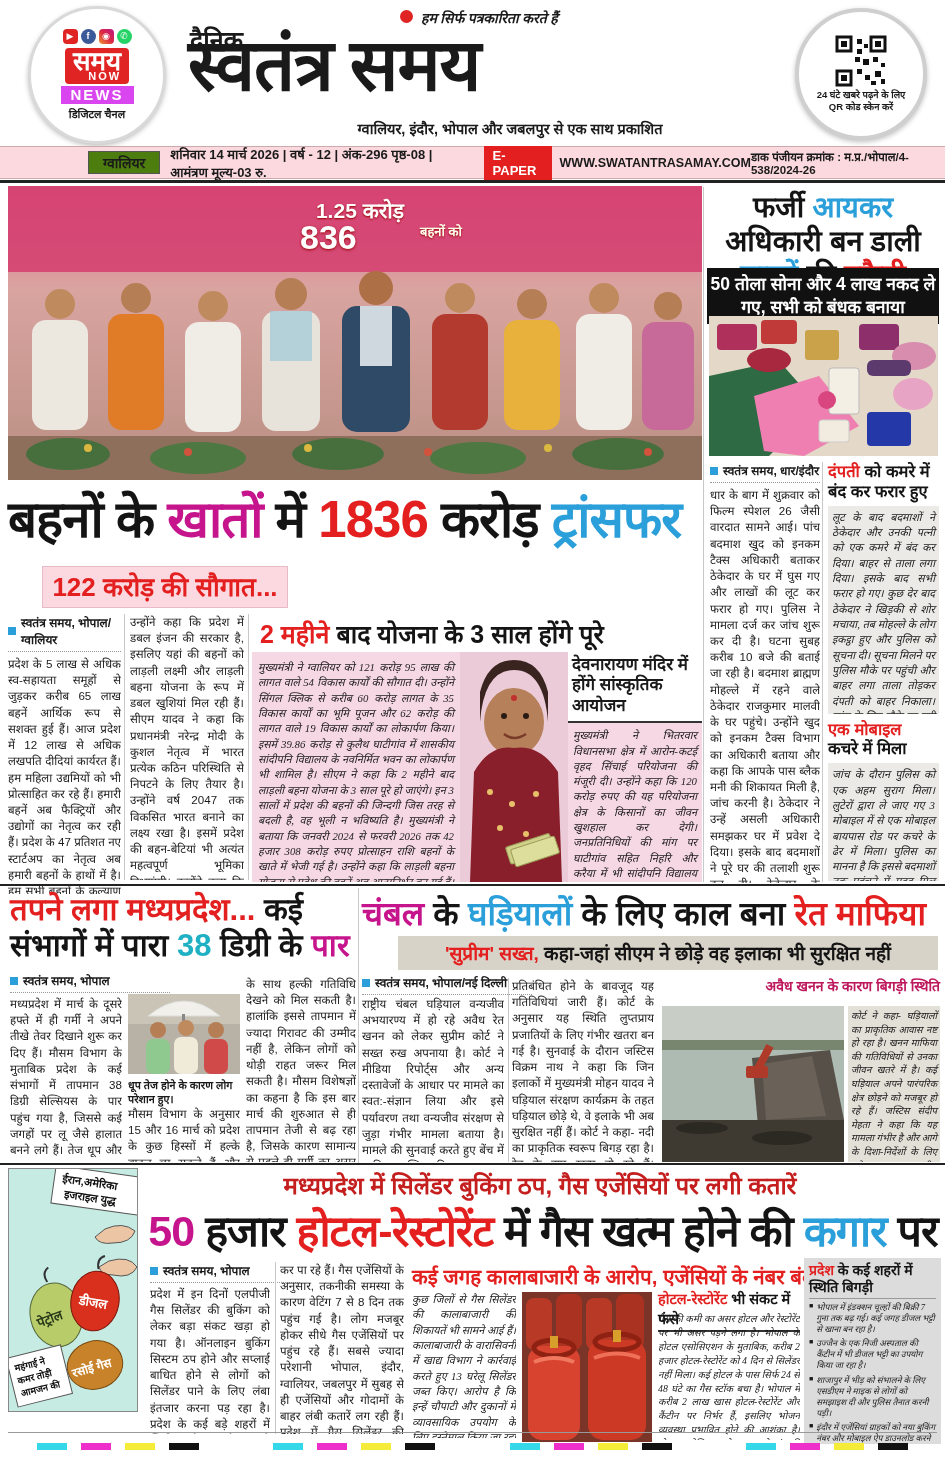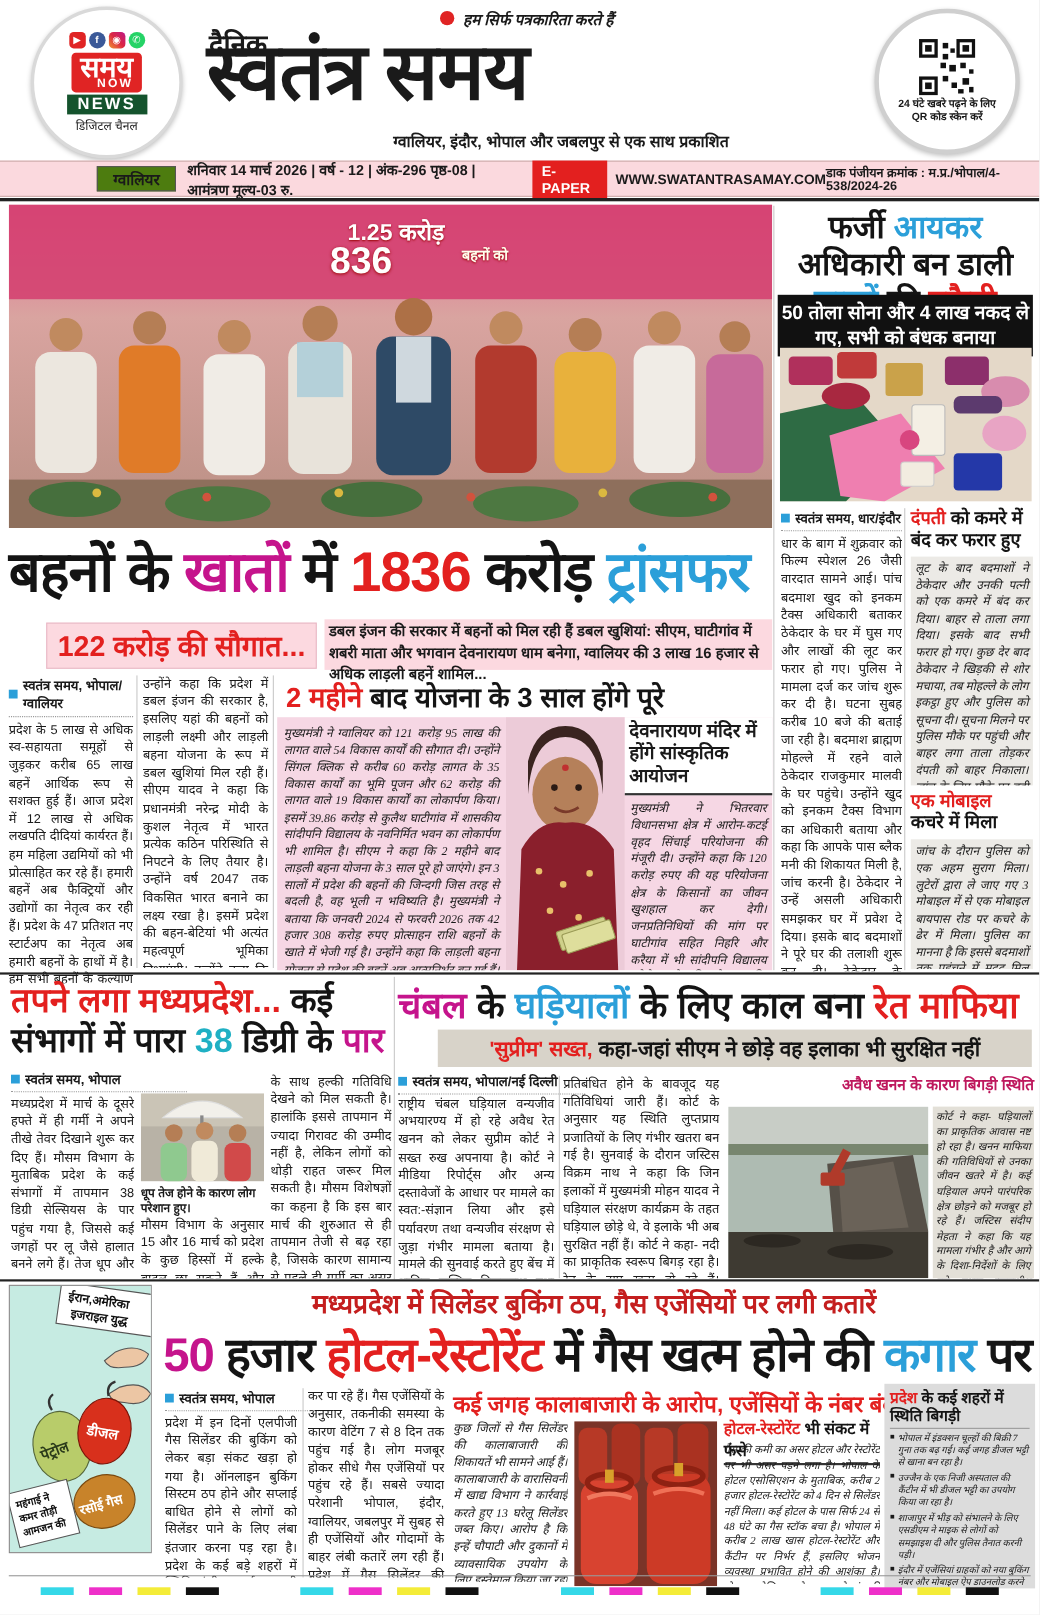--- a/index.html
+++ b/index.html
@@ -16,22 +16,22 @@
   .social-row{display:flex;gap:3px;margin-bottom:2px;}
   .sic{width:15px;height:15px;border-radius:4px;display:flex;align-items:center;justify-content:center;
        color:#fff;font-size:9px;font-weight:bold;line-height:1;}
   .sic.yt{background:#e02424;border-radius:4px;}
   .sic.fb{background:#3b5998;border-radius:50%;}
   .sic.ig{background:linear-gradient(45deg,#f09433,#dc2743,#bc1888);}
   .sic.wa{background:#25d366;border-radius:50%;}
   .logo-red{background:#e02424;color:#fff;font-weight:900;font-size:26px;padding:0 8px 2px;
             border-radius:4px;line-height:1.05;text-align:center;position:relative;}
   .logo-now{display:block;font-size:11px;letter-spacing:2px;text-align:right;margin-top:-4px;}
-  .logo-news{background:#14532d;color:#fff;font-weight:900;font-size:15px;letter-spacing:2px;padding:0 10px 1px;}
-  .logo-sub{font-size:11px;font-weight:normal;}
+  .logo-news{background:#d946ef;color:#fff;font-weight:900;font-size:15px;letter-spacing:2px;padding:0 10px 1px;}
+  .logo-sub{font-size:11px;font-weight:bold;}
   .daily{left:190px;top:22px;font-size:25px;font-weight:900;}
   .tagline{left:400px;top:8px;font-size:14px;font-weight:bold;font-style:italic;
            font-family:"Liberation Serif","DejaVu Serif",serif;}
   .tagline .dot{display:inline-block;width:13px;height:13px;border-radius:50%;background:#e02424;margin-right:8px;}
   .main-title{left:188px;top:30px;width:590px;font-size:72px;font-weight:900;letter-spacing:-1px;
               line-height:1.0;white-space:nowrap;font-family:"Liberation Serif","DejaVu Serif",serif;}
   .mast-sub{left:300px;top:118px;width:420px;text-align:center;font-size:14.5px;font-weight:bold;}
   .qr-badge{right:18px;top:8px;width:124px;height:124px;border-radius:50%;border:4px solid #cfcfcf;
             background:#fff;box-shadow:0 2px 5px rgba(0,0,0,.25);
             display:flex;flex-direction:column;align-items:center;justify-content:center;}
@@ -284,21 +284,20 @@
     <div class="ital gbox" style="height:208px;margin-top:4px;">लूट के बाद बदमाशों ने ठेकेदार और उनकी पत्नी को एक कमरे में बंद कर दिया। बाहर से ताला लगा दिया। इसके बाद सभी फरार हो गए। कुछ देर बाद ठेकेदार ने खिड़की से शोर मचाया, तब मोहल्ले के लोग इकट्ठा हुए और पुलिस को सूचना दी। सूचना मिलने पर पुलिस मौके पर पहुंची और बाहर लगा ताला तोड़कर दंपती को बाहर निकाला। जांच के लिए मौके पर बड़ी एसपीडीओपी सुनील गुप्ता, बड़ी टीआई राजेश यादव, बाग टीआई कैलाश चौहान ने घर का निरीक्षण किया और आसपास के इलाके में जांच शुरू की।</div>
     <div class="sub-art-head" style="margin-top:6px;"><span class="c-red">एक मोबाइल</span><br><span class="c-blk">कचरे में मिला</span></div>
     <div class="ital gbox" style="height:118px;margin-top:4px;">जांच के दौरान पुलिस को एक अहम सुराग मिला। लुटेरों द्वारा ले जाए गए 3 मोबाइल में से एक मोबाइल बायपास रोड पर कचरे के ढेर में मिला। पुलिस का मानना है कि इससे बदमाशों तक पहुंचने में मदद मिल सकती है। धार के एसपी मयंक अवस्थी ने बताया कि जिले की साइबर टीम को काम भेजा गया है। आसपास के जिलों और थानों को अलर्ट किया गया है। जल्द ही बदमाशों की गिरफ्तारी का प्रयास किया जा रहा है। ठेकेदार का कहना है कि उन्होंने बदमाशों को असली अधिकारी समझकर जांच में पूरा सहयोग किया, लेकिन बाद में पता चला कि वे लुटेरे थे।</div>
   </div>
   <div class="abs vdiv" style="left:703px;top:187px;height:695px;"></div>
 
   <div class="abs main-head">
     <span class="c-blk">बहनों के </span><span class="c-mag">खातों</span><span class="c-blk"> में </span><span class="c-red">1836</span><span class="c-blk"> करोड़ </span><span class="c-blue">ट्रांसफर</span>
   </div>
   <div class="abs strip-left">122 करोड़ की सौगात...</div>
-  <div class="abs strip-right">डबल इंजन की सरकार में बहनों को मिल रही हैं डबल खुशियां: सीएम, घाटीगांव में शबरी माता और भगवान देवनारायण धाम बनेगा, ग्वालियर की 3 लाख 16 हजार से अधिक लाड़ली बहनें शामिल...</div>
 
   <div class="abs lead-col1">
     <div class="byline">
         <span class="sq"></span>
         <span>स्वतंत्र समय, भोपाल/ग्वालियर</span>
       </div>
     <div class="body-txt" style="height:238px;margin-top:4px;">प्रदेश के 5 लाख से अधिक स्व-सहायता समूहों से जुड़कर करीब 65 लाख बहनें आर्थिक रूप से सशक्त हुई हैं। आज प्रदेश में 12 लाख से अधिक लखपति दीदियां कार्यरत हैं। हम महिला उद्यमियों को भी प्रोत्साहित कर रहे हैं। हमारी बहनें अब फैक्ट्रियों और उद्योगों का नेतृत्व कर रही हैं। प्रदेश के 47 प्रतिशत नए स्टार्टअप का नेतृत्व अब हमारी बहनों के हाथों में है। हम सभी बहनों के कल्याण और सशक्तिकरण के लिए मिशन मोड में कार्य करते हुए आगे बढ़ रहे हैं। यह बात मुख्यमंत्री डॉ. मोहन यादव ने शुक्रवार को ग्वालियर के शबरी माता मंदिर परिसर में आयोजित राज्य स्तरीय महिला सम्मेलन में कही।</div>
   </div>
   <div class="abs vdiv" style="left:124px;top:614px;height:266px;"></div>
   <div class="abs lead-col2 body-txt">उन्होंने कहा कि प्रदेश में डबल इंजन की सरकार है, इसलिए यहां की बहनों को लाड़ली लक्ष्मी और लाड़ली बहना योजना के रूप में डबल खुशियां मिल रही हैं। सीएम यादव ने कहा कि प्रधानमंत्री नरेन्द्र मोदी के कुशल नेतृत्व में भारत प्रत्येक कठिन परिस्थिति से निपटने के लिए तैयार है। उन्होंने वर्ष 2047 तक विकसित भारत बनाने का लक्ष्य रखा है। इसमें प्रदेश की बहन-बेटियां भी अत्यंत महत्वपूर्ण भूमिका निभाएंगी। उन्होंने कहा कि नवरात्रि पहले बहनों को 1500 रुपए की सौगात मिल रही है। सीएम ने लाड़ली बहनों को 34वीं किस्त के उनके खाते में 1 हजार 836 करोड़ रुपए की राशि ट्रांसफर की। इनमें ग्वालियर की 3 लाख 16 हजार से अधिक लाड़ली बहनें भी शामिल हैं।</div>

